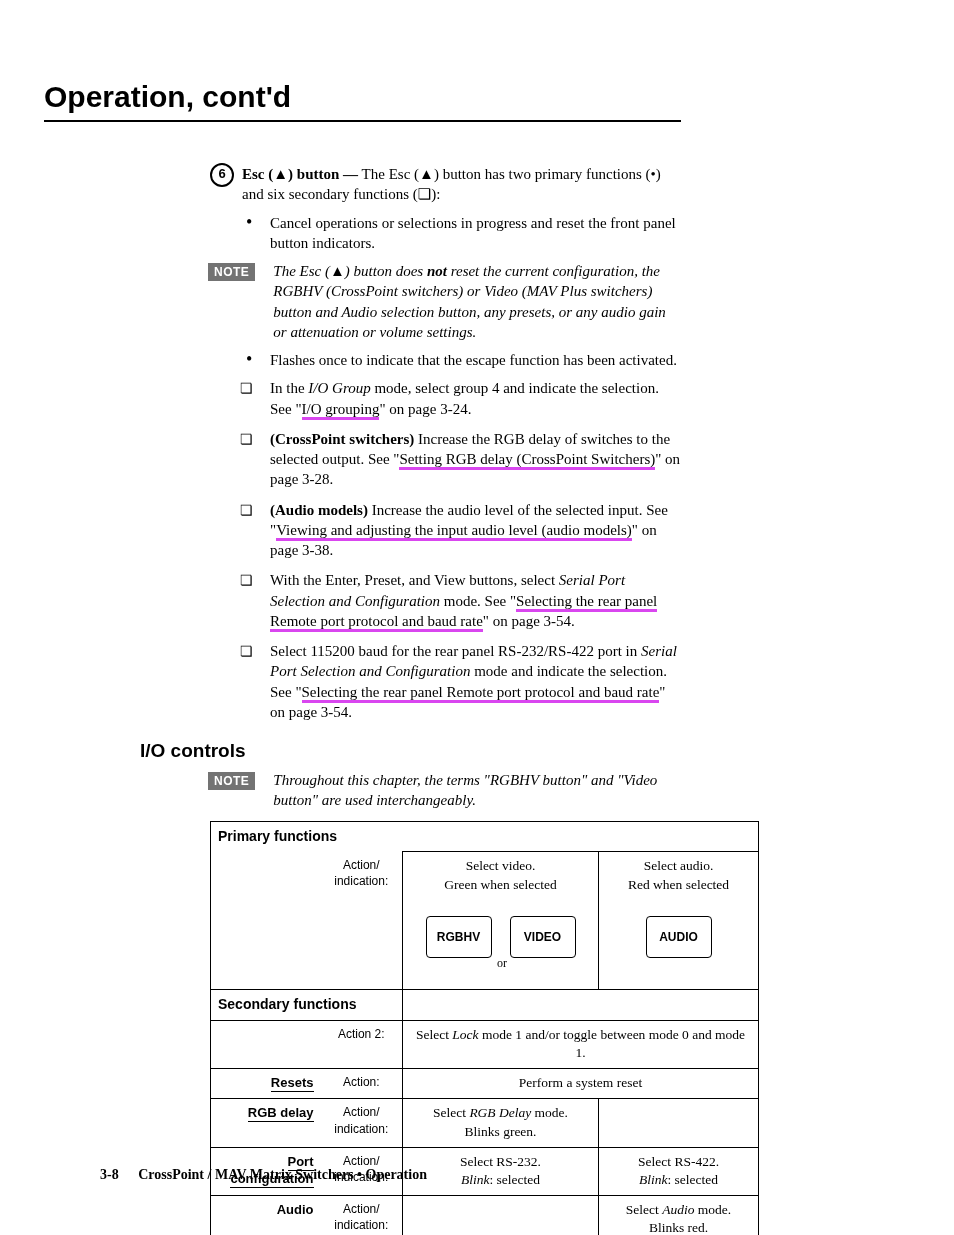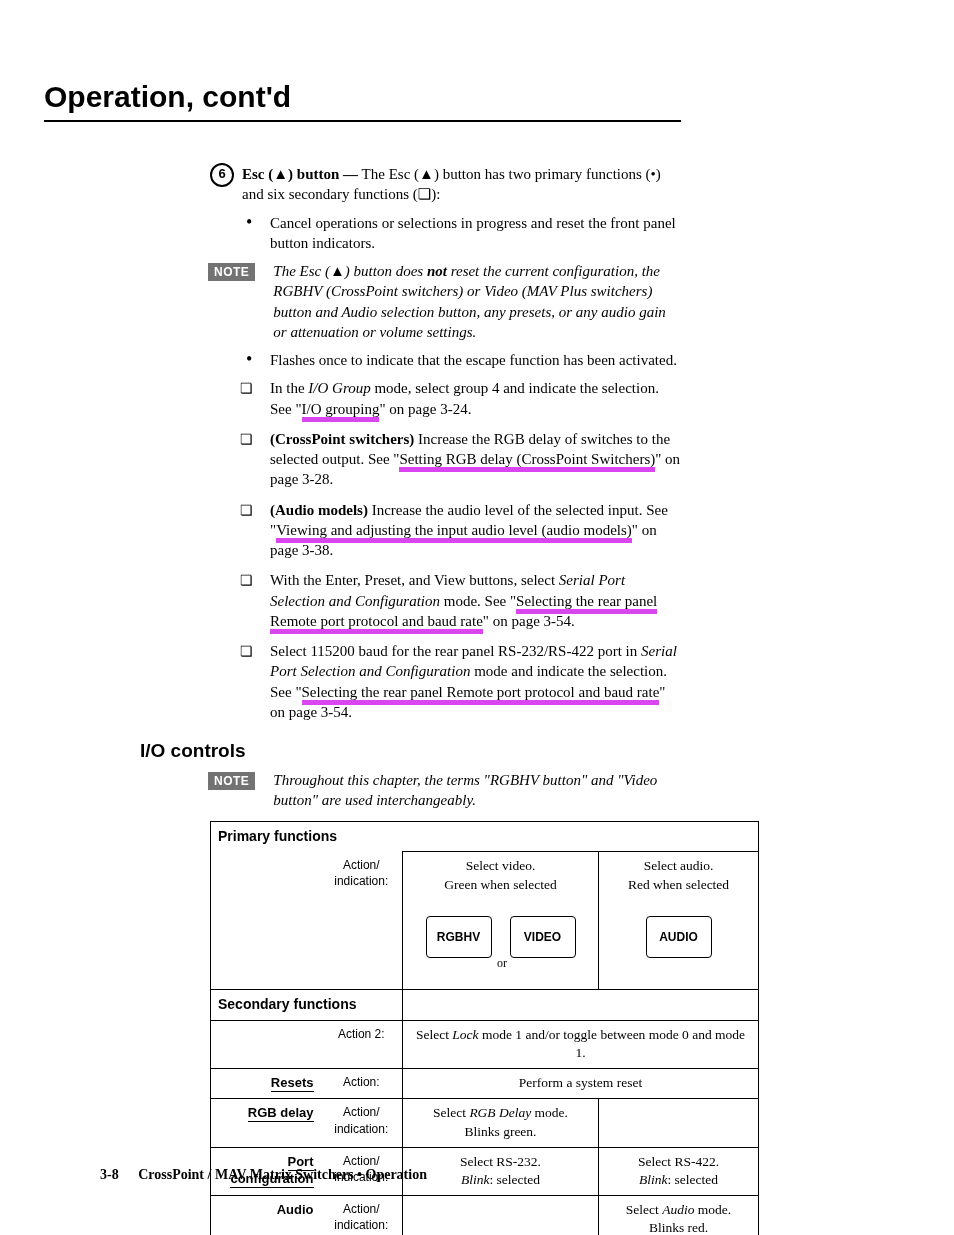--- a/index.html
+++ b/index.html
@@ -103,21 +103,21 @@
     letter-spacing: 0.5px;
     white-space: nowrap;
     margin-top: 2px;
   }
   .note-text {
     font-style: italic;
     flex: 1;
     padding-left: 4px;
   }
   .note-text strong { font-weight: 700; }
-  .xref { border-bottom: 5px solid #d946ef; }
+  .xref { border-bottom: 3px solid #d946ef; }
   em.ital { font-style: italic; }
   strong.b { font-weight: 700; }
 
   .section-heading {
     font-family: "Trebuchet MS", Arial, sans-serif;
     font-weight: 700;
     font-size: 19px;
     margin: 18px 0 4px 96px;
   }
 

